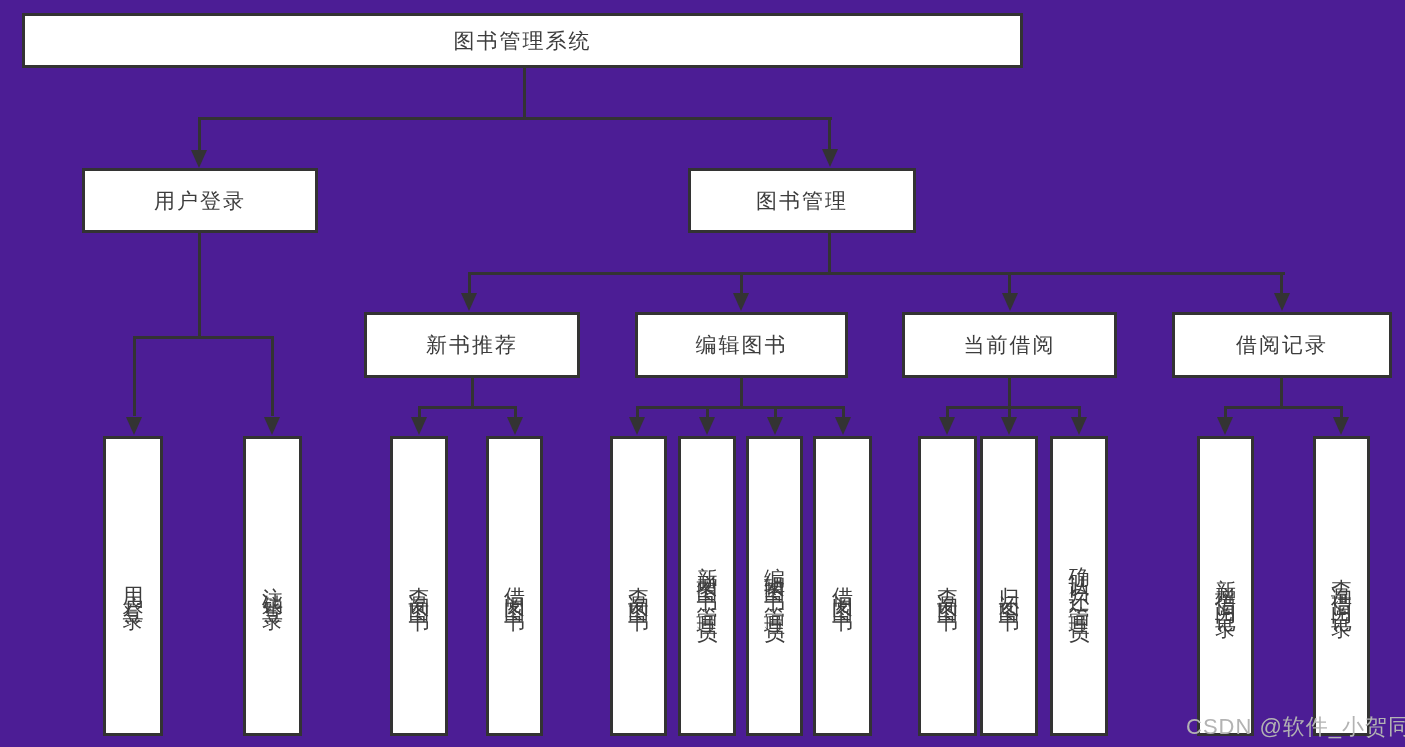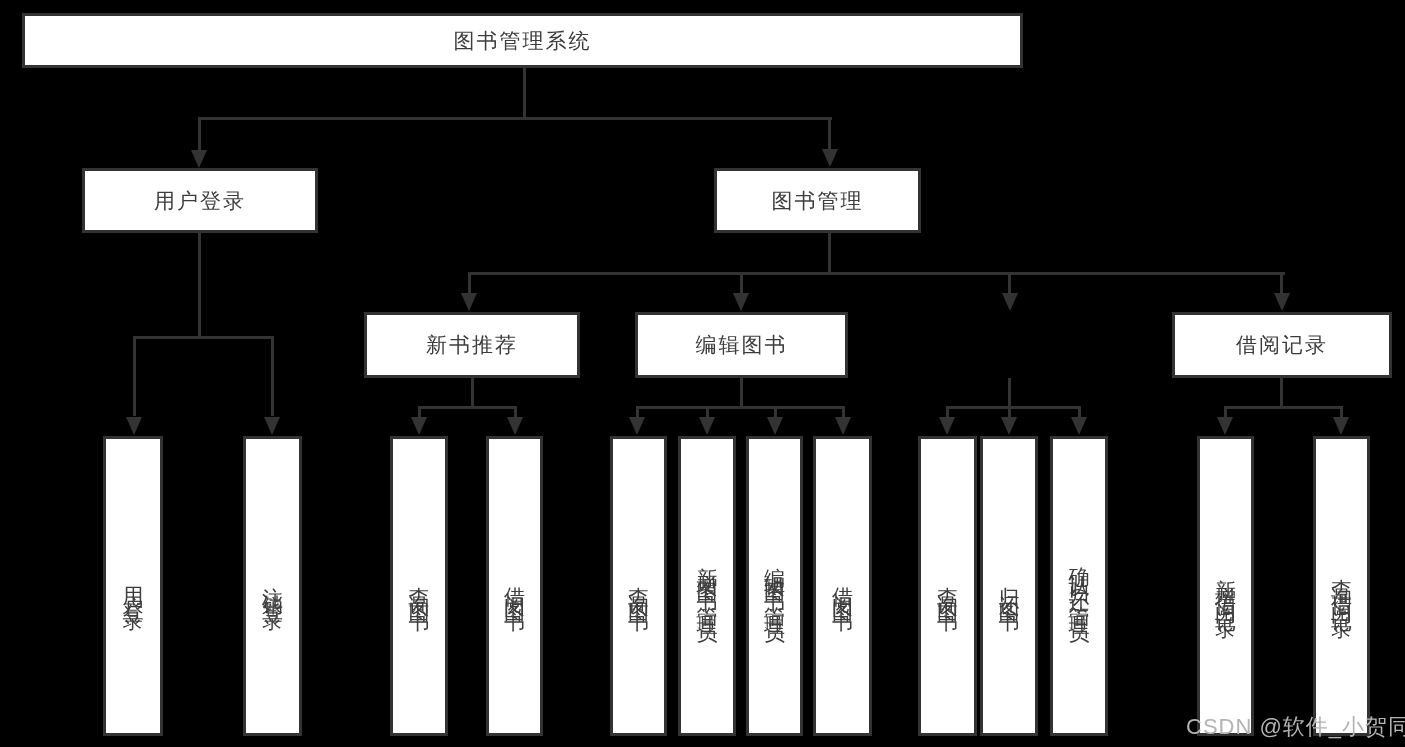--- a/index.html
+++ b/index.html
@@ -1,18 +1,18 @@
 <!DOCTYPE html>
 <html><head>
 <meta charset="utf-8">
 <style>
   * { margin:0; padding:0; box-sizing:border-box; }
   html,body { background:#ffffff; }
   .canvas {
-    position:relative; width:1405px; height:747px; background:#000000;
+    position:relative; width:1405px; height:747px; background:#4c1d95;
     font-family:"Liberation Sans","DejaVu Sans",sans-serif; overflow:hidden;
   }
   .node {
     position:absolute; border:3px solid #333333; background:#ffffff;
     display:flex; align-items:center; justify-content:center;
     font-size:21px; color:#3d3d3d; letter-spacing:2px; text-align:center;
     z-index:2;
   }
   .node.vert {
     writing-mode:vertical-rl; text-orientation:mixed;
@@ -31,26 +31,27 @@
 </style>
 </head>
 <body>
 
 <div class="canvas">
 
   <div class="node" style="left:22px; top:13px; width:1001px; height:55px;">图书管理系统</div>
 
   <div class="node" style="left:82px; top:168px; width:236px; height:65px;">用户登录</div>
 
-  <div class="node" style="left:714px; top:168px; width:207px; height:65px;">图书管理</div>
+  <div class="node" style="left:688px; top:168px; width:228px; height:65px;">图书管理</div>
 
   <div class="node" style="left:364px; top:312px; width:216px; height:66px;">新书推荐</div>
 
   <div class="node" style="left:635px; top:312px; width:213px; height:66px;">编辑图书</div>
 
+  <div class="node" style="left:902px; top:312px; width:215px; height:66px;">当前借阅</div>
 
   <div class="node" style="left:1172px; top:312px; width:220px; height:66px;">借阅记录</div>
 
   <div class="node vert" style="left:103px; top:436px; width:60px; height:300px;">用户登录</div>
 
   <div class="node vert" style="left:243px; top:436px; width:59px; height:300px;">注销登录</div>
 
   <div class="node vert" style="left:390px; top:436px; width:58px; height:300px;">查询图书</div>
 
   <div class="node vert" style="left:486px; top:436px; width:57px; height:300px;">借阅图书</div>

